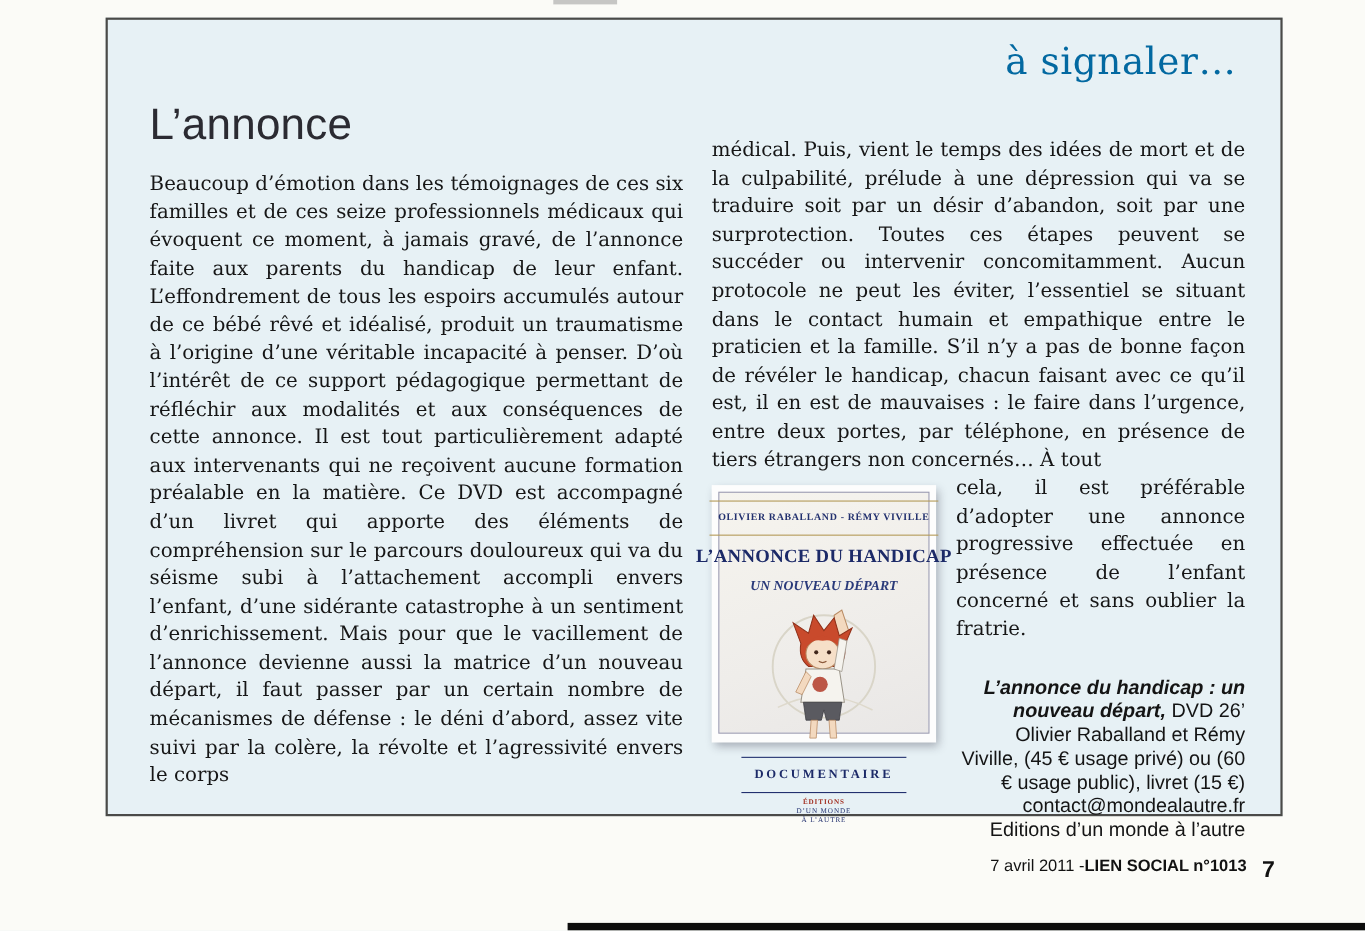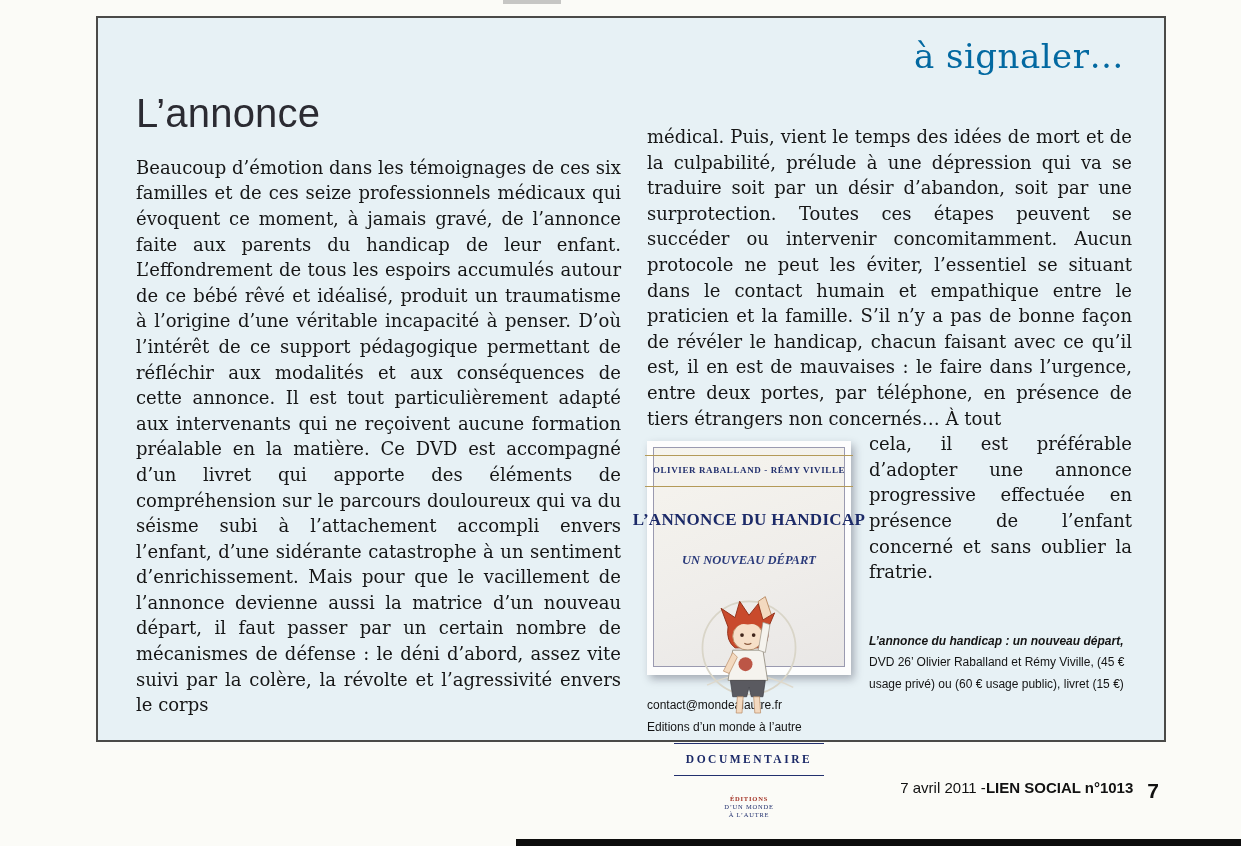--- a/index.html
+++ b/index.html
@@ -71,21 +71,20 @@
   .dvd-cover {
     border: 1px solid #9a9ab0;
     background: linear-gradient(160deg, #f6f4ee 0%, #efedea 60%, #e9e7e6 100%);
     height: 220px;
     display: flex;
     flex-direction: column;
     align-items: center;
     text-align: center;
     padding: 7px 6px 6px 6px;
     position: relative;
-    gap: 14px;
   }
   .dvd-authors {
     font-family: "Liberation Serif", serif;
     font-size: 9px;
     font-weight: bold;
     color: #22306e;
     letter-spacing: 0.6px;
     border-top: 1px solid #b49a58;
     border-bottom: 1px solid #b49a58;
     padding: 2px 8px;
@@ -127,26 +126,26 @@
     font-family: "Liberation Serif", serif;
     font-size: 6.5px;
     letter-spacing: 0.8px;
     line-height: 1.25;
     color: #22306e;
   }
   .dvd-publisher .pub-line1 { color: #a33224; font-weight: bold; }
 
   
   .caption {
-    margin-top: 46px;
+    margin-top: 30px;
     font-family: "Liberation Sans", sans-serif;
-    font-size: 12px;
+    font-size: 18px;
     line-height: 21.5px;
     color: #141414;
-    text-align: left;
+    text-align: right;
   }
   .caption-title { font-weight: bold; font-style: italic; }
   .caption-line { display: block; }
 
   
   .page-footer {
     position: absolute;
     top: 779px; right: 82px;
     font-family: "Liberation Sans", sans-serif;
     font-size: 15px;

